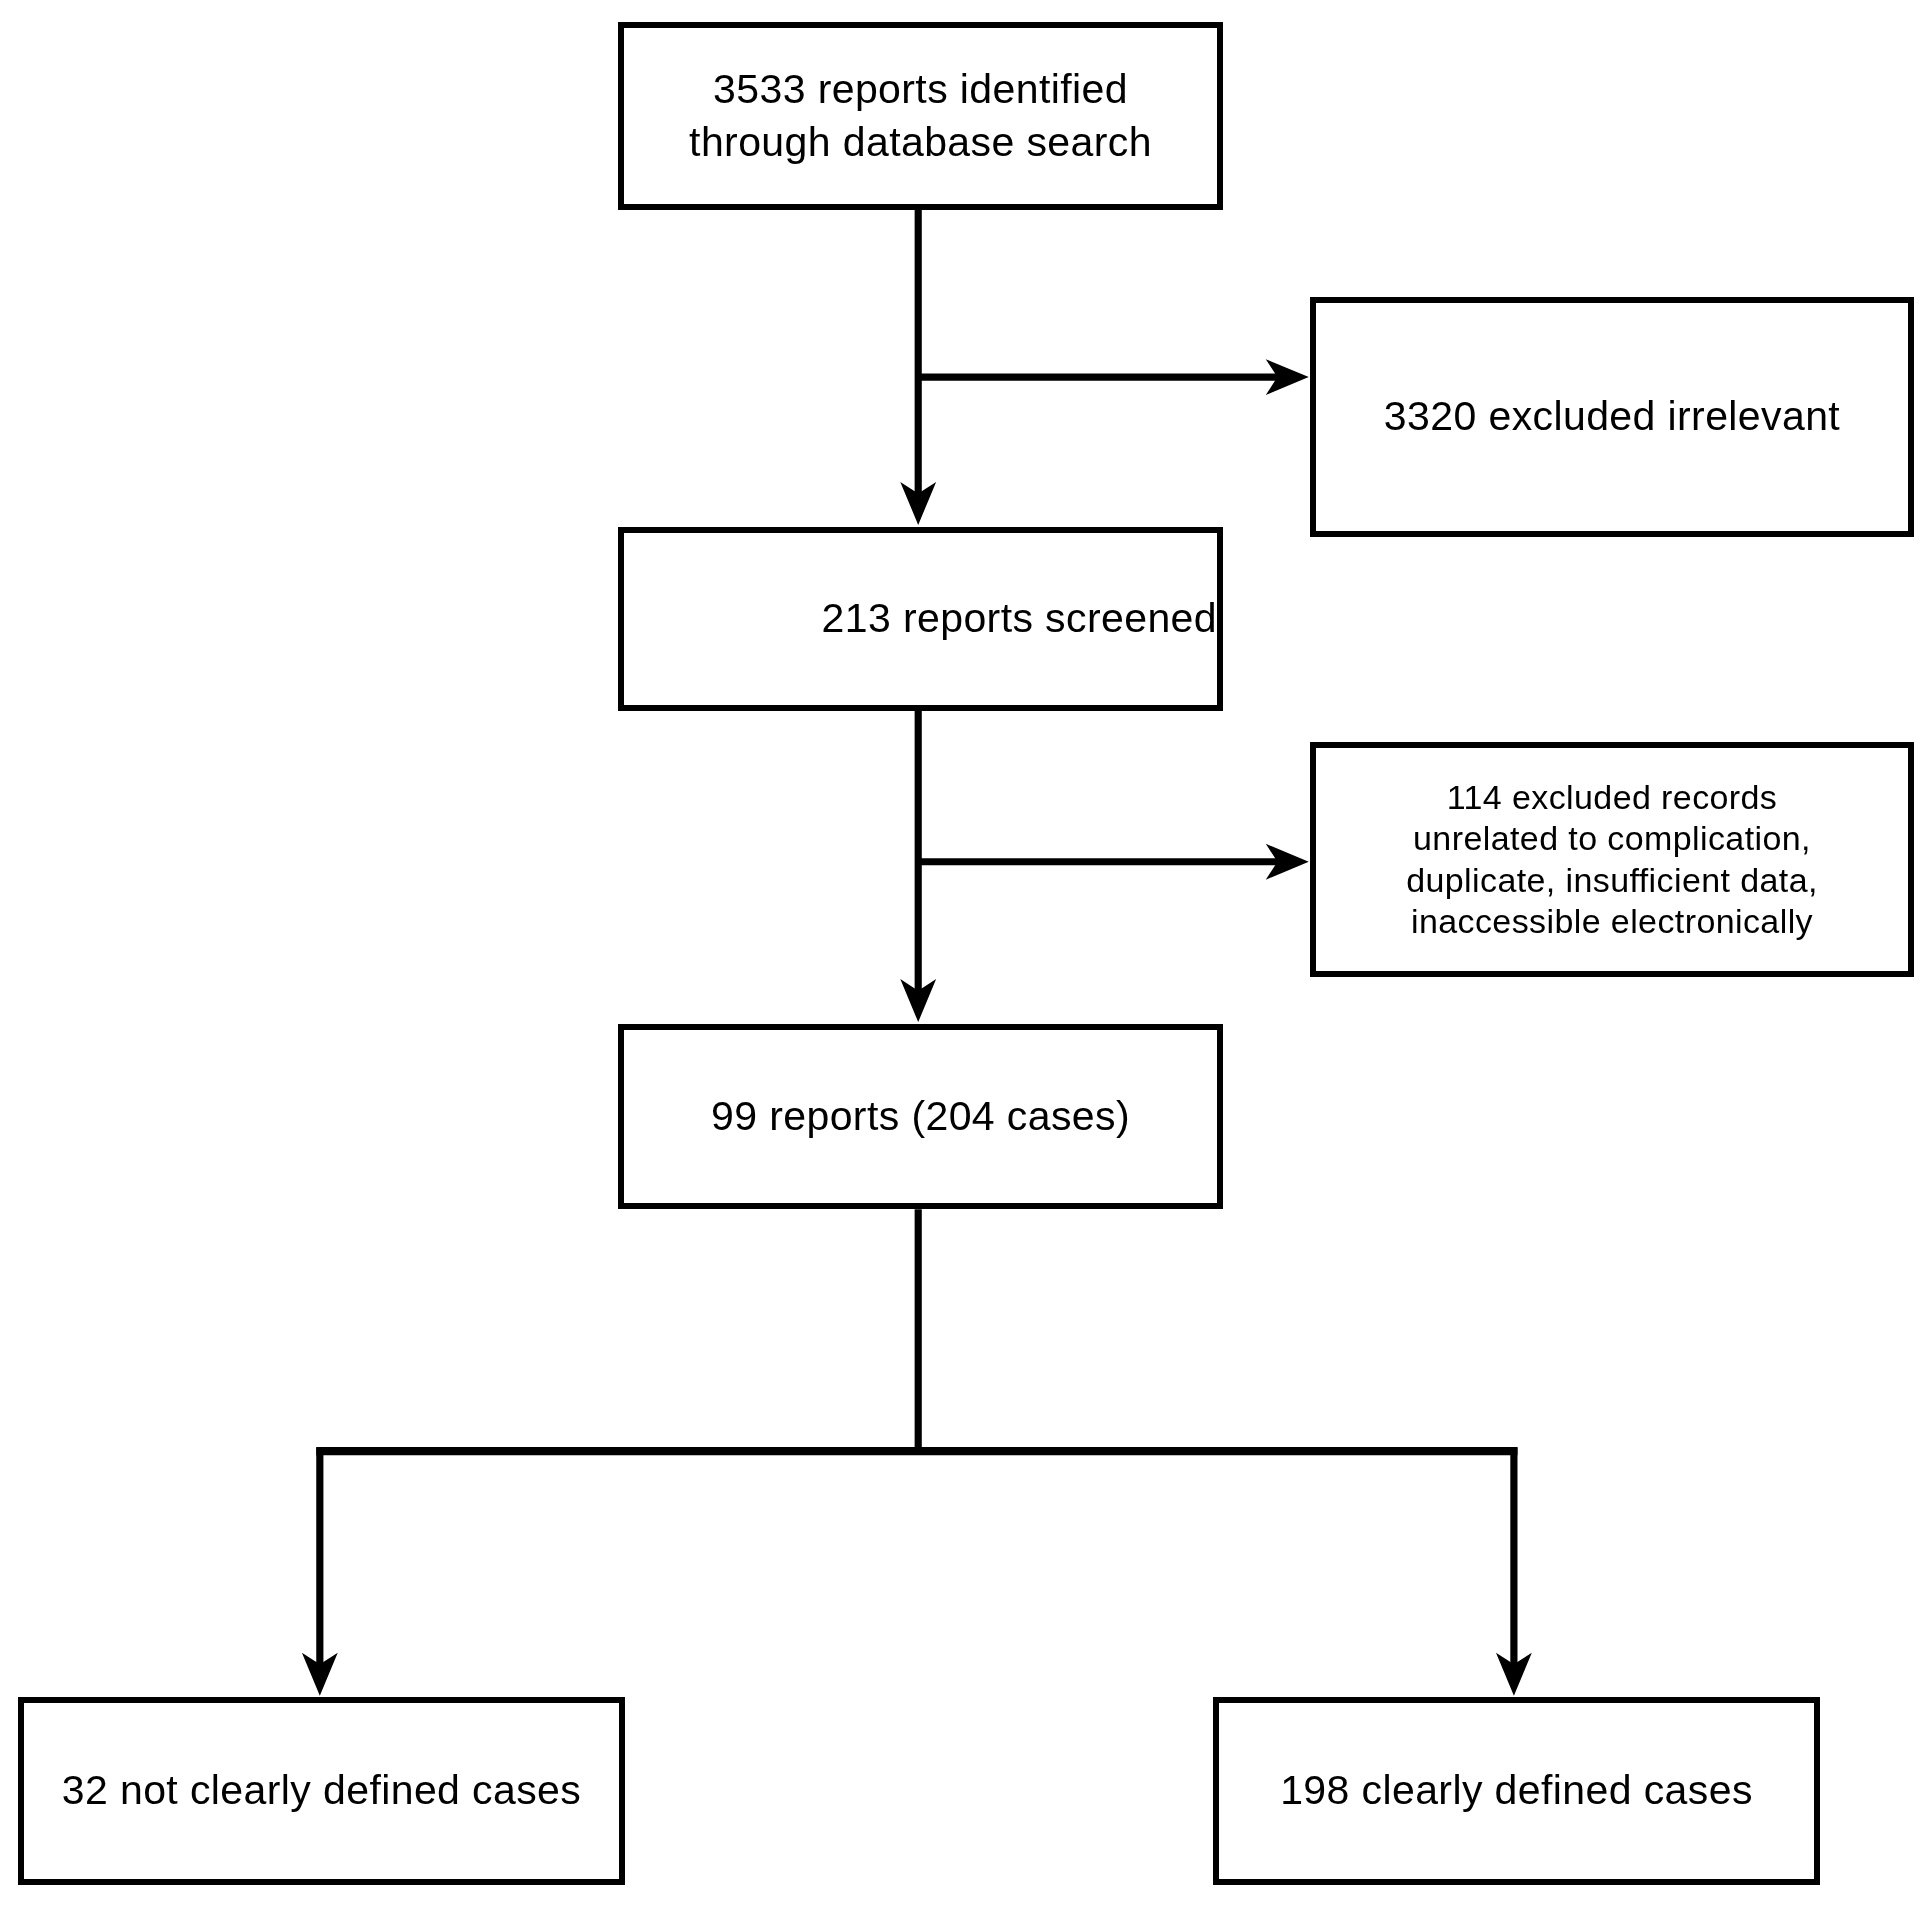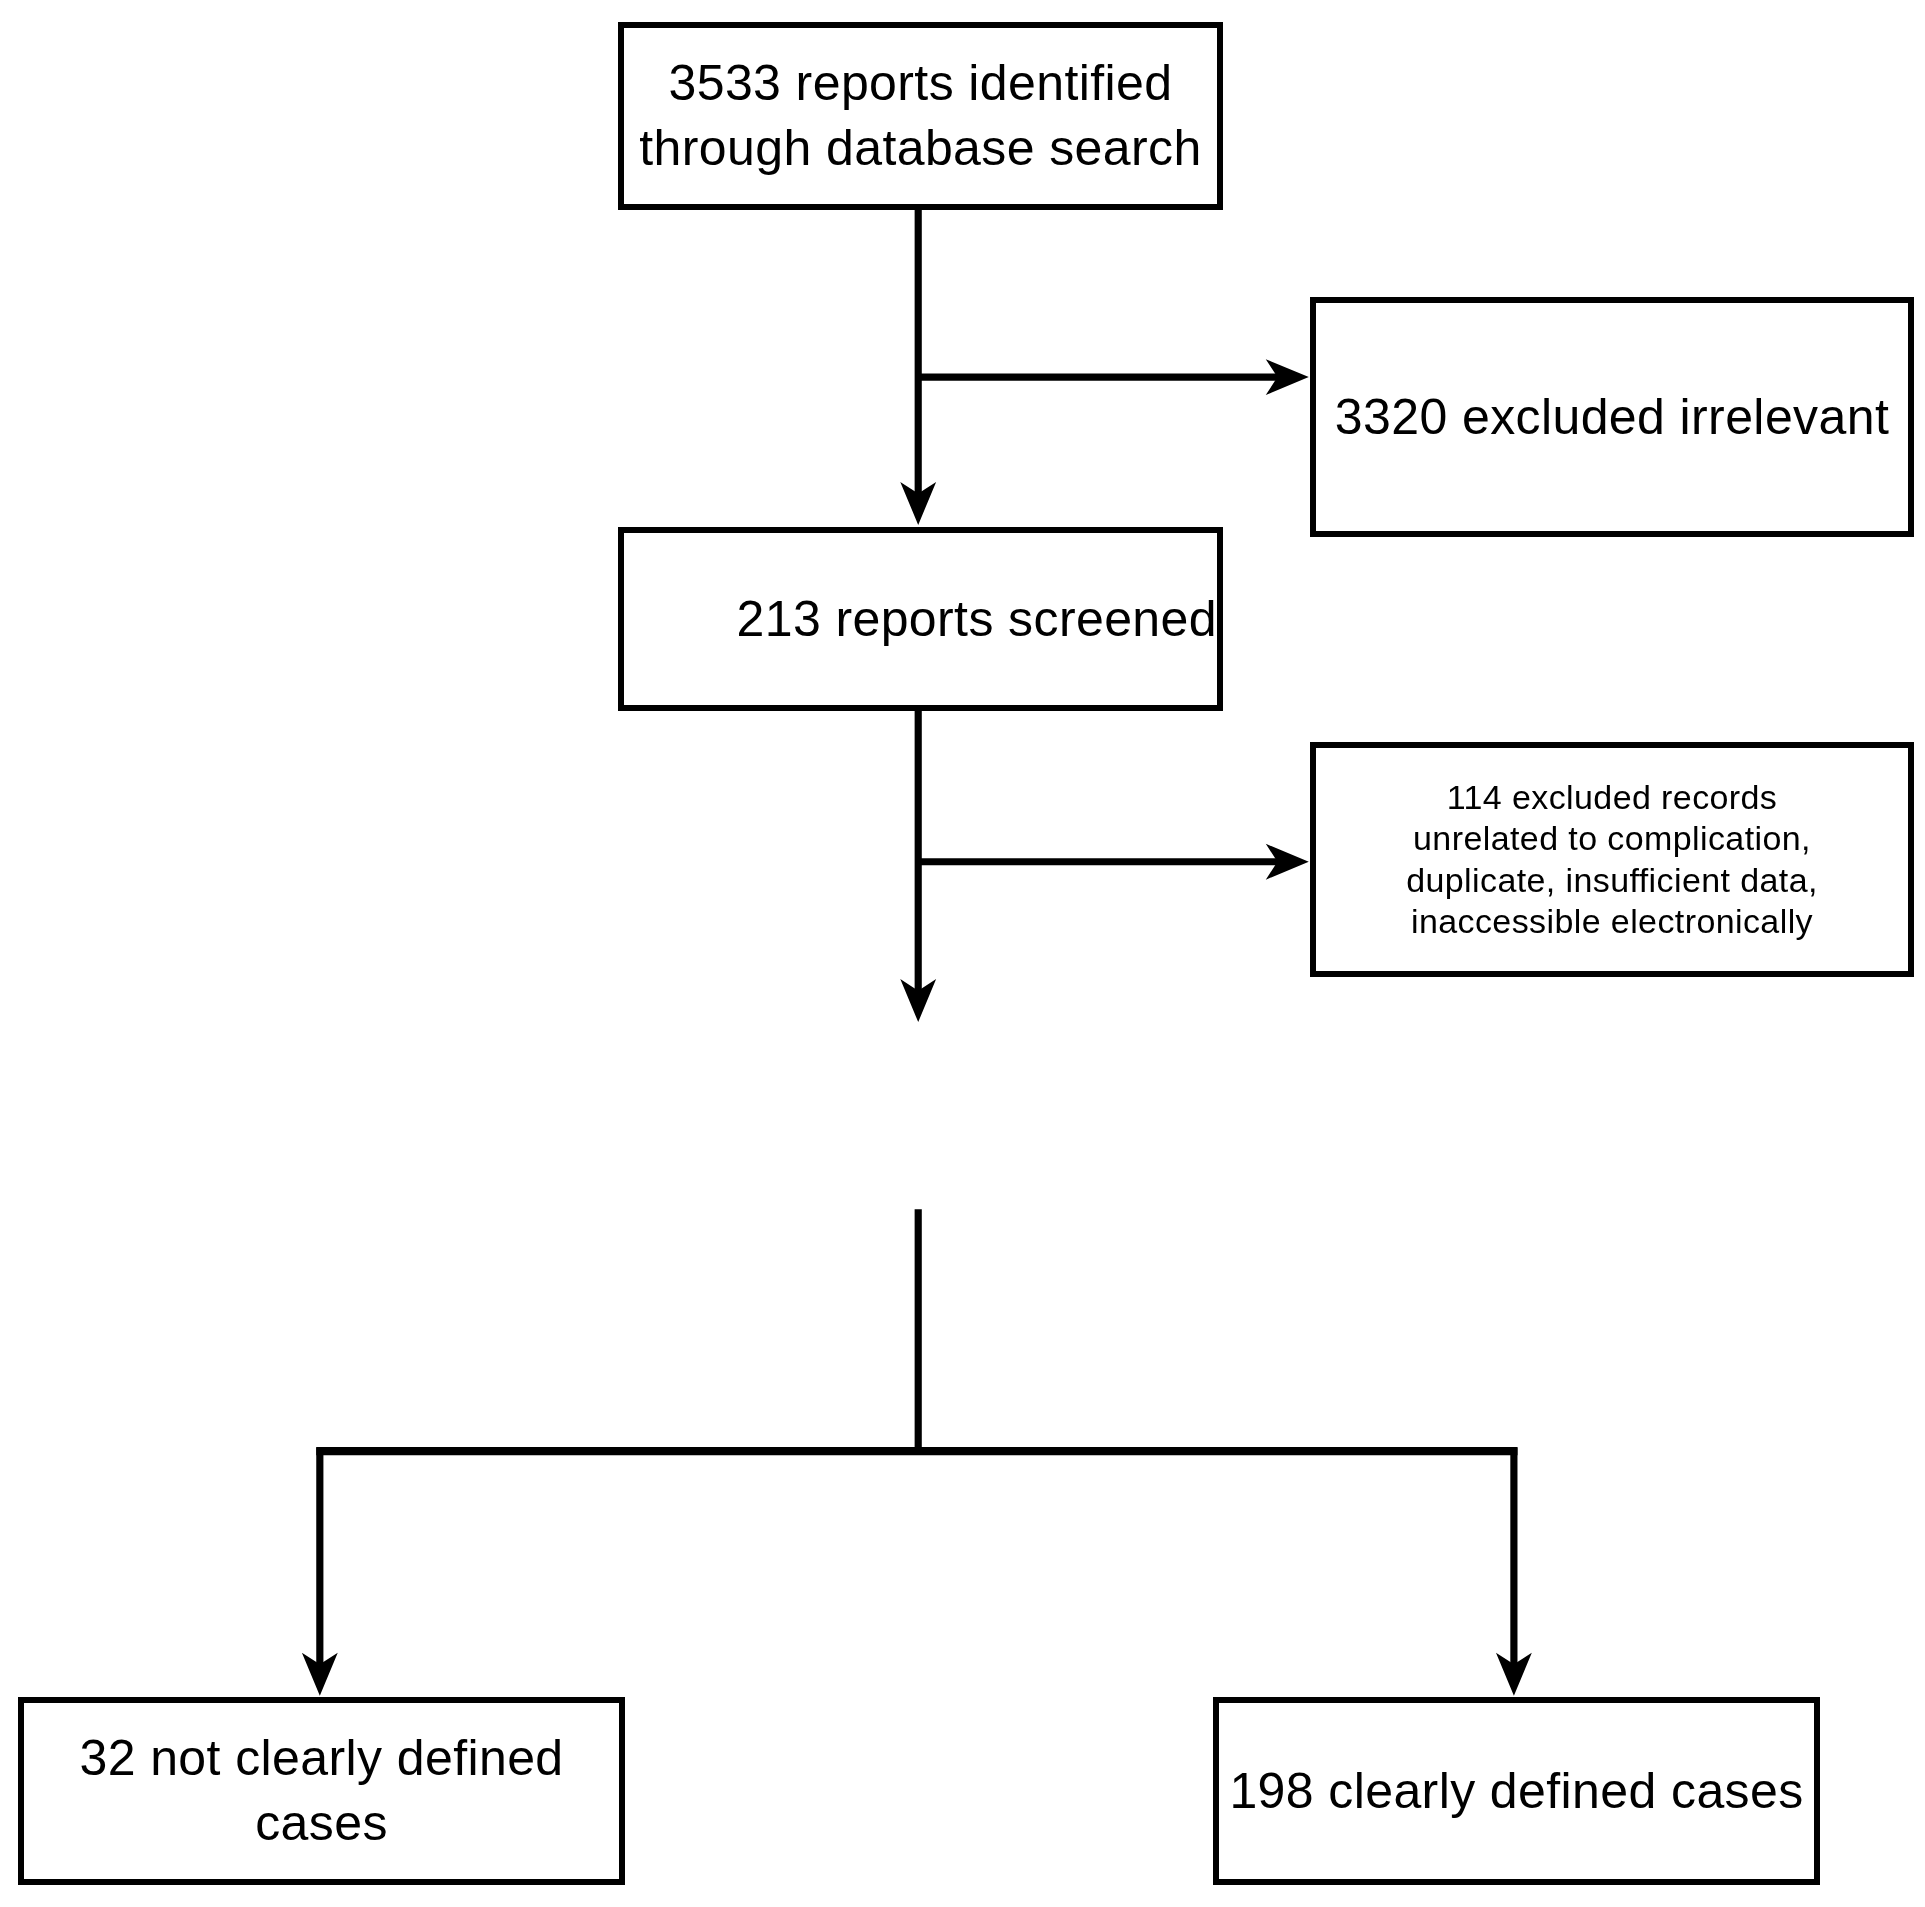--- a/index.html
+++ b/index.html
@@ -28,21 +28,21 @@
     position: absolute;
     box-sizing: border-box;
     background: #ffffff;
     border: 6.3px solid #000000;
     display: flex;
     align-items: center;
     justify-content: center;
     text-align: center;
   }
   .node-text {
-    font-size: 50px;
+    font-size: 41px;
     line-height: 1.3;
     color: #000000;
     letter-spacing: 0.4px;
   }
   .node-text span { display: block; }
   .node.small-text .node-text {
     font-size: 34px;
     line-height: 1.21;
   }
   
@@ -104,20 +104,25 @@
 
   <div class="node small-text" id="node-excluded-records">
     <div class="node-text">
       <span>114 excluded records</span>
       <span>unrelated to complication,</span>
       <span>duplicate, insufficient data,</span>
       <span>inaccessible electronically</span>
     </div>
   </div>
 
+  <div class="node" id="node-reports-cases">
+    <div class="node-text">
+      <span>99 reports (204 cases)</span>
+    </div>
+  </div>
 
   <div class="node" id="node-not-clearly-defined">
     <div class="node-text">
       <span>32 not clearly defined cases</span>
     </div>
   </div>
 
   <div class="node" id="node-clearly-defined">
     <div class="node-text">
       <span>198 clearly defined cases</span>

